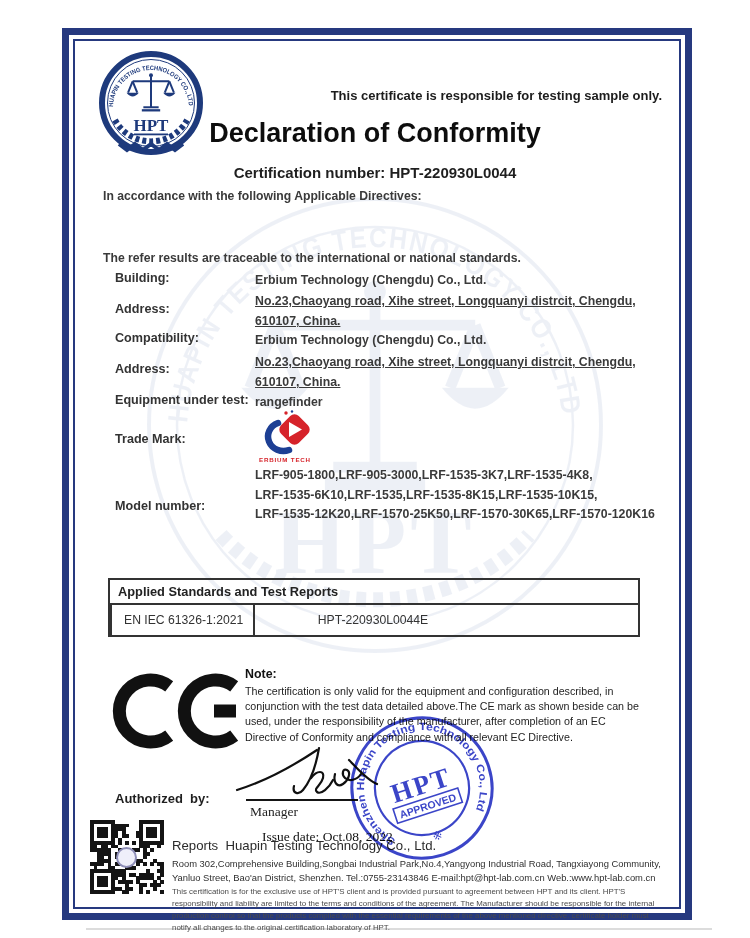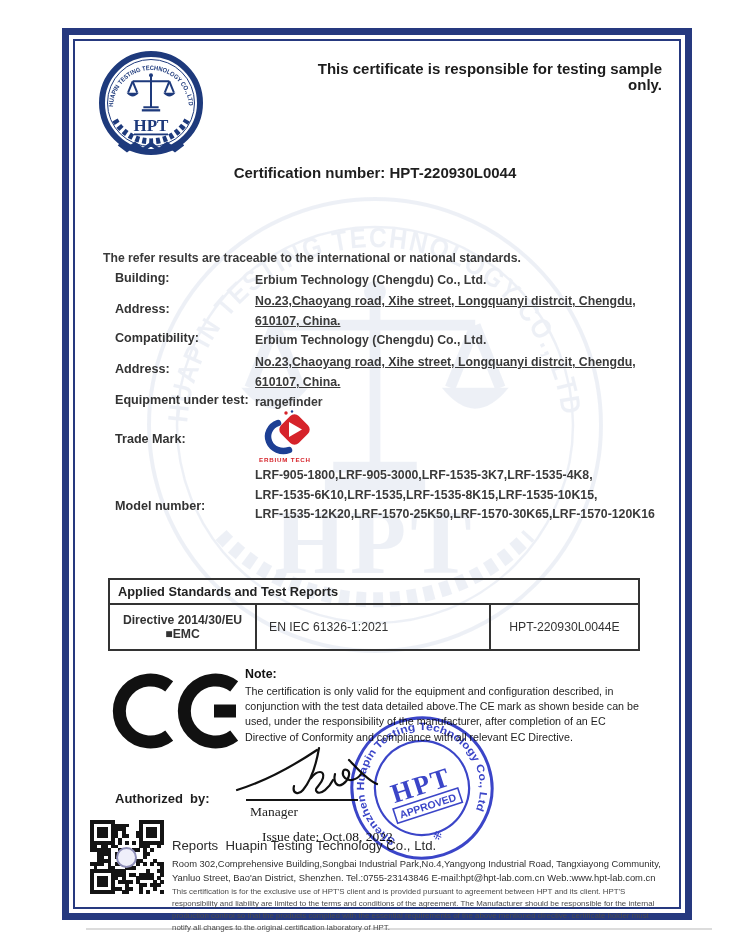--- a/index.html
+++ b/index.html
@@ -15,22 +15,22 @@
   .abs{position:absolute;}
   
   .frame{position:absolute;left:62px;top:28px;width:630px;height:892px;
     border:7px solid var(--navy);box-sizing:border-box;}
   .frame-inner{position:absolute;inset:4px;border:2px solid var(--navy);}
   .bottom-rule{position:absolute;left:86px;top:928px;width:626px;height:2px;background:#dcdcdc;}
   
   .watermark{position:absolute;left:135px;top:185px;opacity:0.085;pointer-events:none;}
   
   .logo{position:absolute;left:98px;top:50px;}
-  .disclaimer{position:absolute;left:300px;top:61px;width:362px;text-align:right;
-    font-size:15px;font-weight:600;color:#1c1c1c;line-height:15.5px;}
+  .disclaimer{position:absolute;left:300px;top:88px;width:362px;text-align:right;
+    font-size:13px;font-weight:600;color:#1c1c1c;line-height:15.5px;}
   .title{position:absolute;left:92px;top:118px;width:566px;text-align:center;
     font-size:27px;font-weight:800;color:#0d0d0d;}
   .certnum{position:absolute;left:92px;top:164px;width:566px;text-align:center;
     font-size:15px;font-weight:700;color:#1f1f1f;}
   .intro-line{position:absolute;font-size:12.2px;font-weight:600;color:#3a3a3a;}
   .centered{left:92px;width:566px;text-align:center;font-weight:700;color:#2d2d2d;}
   
   .flabel{position:absolute;left:115px;font-size:12.6px;font-weight:700;color:#333;}
   .fvalue{position:absolute;left:255px;font-size:12.3px;font-weight:700;color:#3a3a3a;line-height:20px;}
   .wrapv{width:412px;text-decoration:underline;}
@@ -130,22 +130,24 @@
       </g>
     <text x="53" y="81" text-anchor="middle" font-family="Liberation Serif,serif" font-size="17" font-weight="bold" fill="#1e3a7c">HPT</text>
     <rect x="36" y="83.5" width="34" height="1.8" fill="#1e3a7c"></rect>
     <path d="M17,70 A41,41 0 0 0 89,70" fill="none" stroke="#1e3a7c" stroke-width="6" stroke-dasharray="4 3"></path>
     <path d="M21,94 l8,6 l8,-6 l8,6 l8,-6 l8,6 l8,-6 l8,6 l8,-6" fill="none" stroke="#1e3a7c" stroke-width="4"></path>
   </svg>
 
   <div class="disclaimer">
     <div>This certificate is responsible for testing sample only.</div>
   </div>
+  <div class="title">Declaration of Conformity</div>
   <div class="certnum">Certification number: HPT-220930L0044</div>
 
+  <div class="intro-line" style="left:103px;top:189px;">In accordance with the following Applicable Directives:</div>
   <div class="intro-line" style="left:103px;top:251px;">The refer results are traceable to the international or national standards.</div>
 
   <div class="flabel" style="top:271px;">Building:</div>
   <div class="fvalue" style="top:270px;">Erbium Technology (Chengdu) Co., Ltd.</div>
 
   <div class="flabel" style="top:302px;">Address:</div>
   <div class="fvalue wrapv" style="top:291px;">No.23,Chaoyang road, Xihe street, Longquanyi distrcit, Chengdu, 610107, China.</div>
 
   <div class="flabel" style="top:331px;">Compatibility:</div>
   <div class="fvalue" style="top:330px;">Erbium Technology (Chengdu) Co., Ltd.</div>
@@ -170,24 +172,20 @@
   <div class="flabel" style="top:499px;">Model number:</div>
   <div class="abs model-lines" style="left:255px;top:466px;">
     <div>LRF-905-1800,LRF-905-3000,LRF-1535-3K7,LRF-1535-4K8,</div>
     <div>LRF-1535-6K10,LRF-1535,LRF-1535-8K15,LRF-1535-10K15,</div>
     <div>LRF-1535-12K20,LRF-1570-25K50,LRF-1570-30K65,LRF-1570-120K16</div>
   </div>
 
   <div class="std-table">
     <div class="std-head">Applied Standards and Test Reports</div>
     <div class="std-row">
-      <div class="std-cell c">
-        <div>Directive 2014/30/EU</div>
-        <div>■EMC</div>
-      </div>
       <div class="std-cell mid">EN IEC 61326-1:2021</div>
       <div class="std-cell last">HPT-220930L0044E</div>
     </div>
   </div>
 
   <svg class="ce" width="132" height="78" viewBox="0 0 132 78">
     <g stroke="#111" stroke-width="13" fill="none">
       <path d="M59.2,14.4 A31,31 0 1 0 59.2,63.6"></path>
       <path d="M124.2,14.4 A31,31 0 1 0 124.2,63.6"></path>
       <line x1="104" y1="39" x2="126" y2="39"></line>

